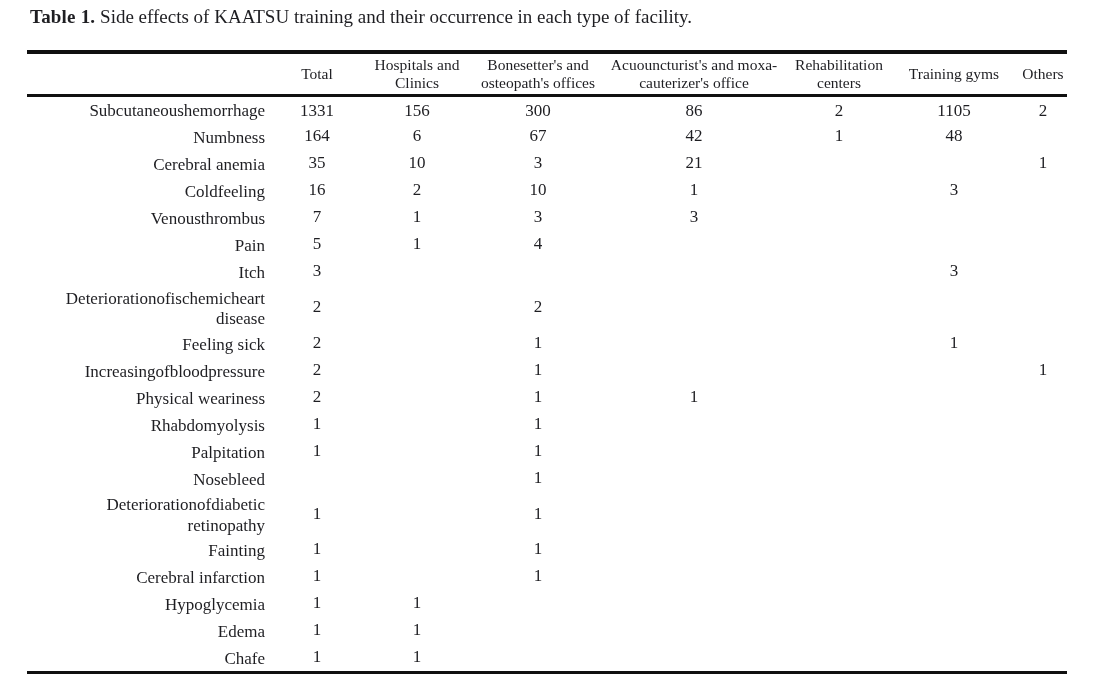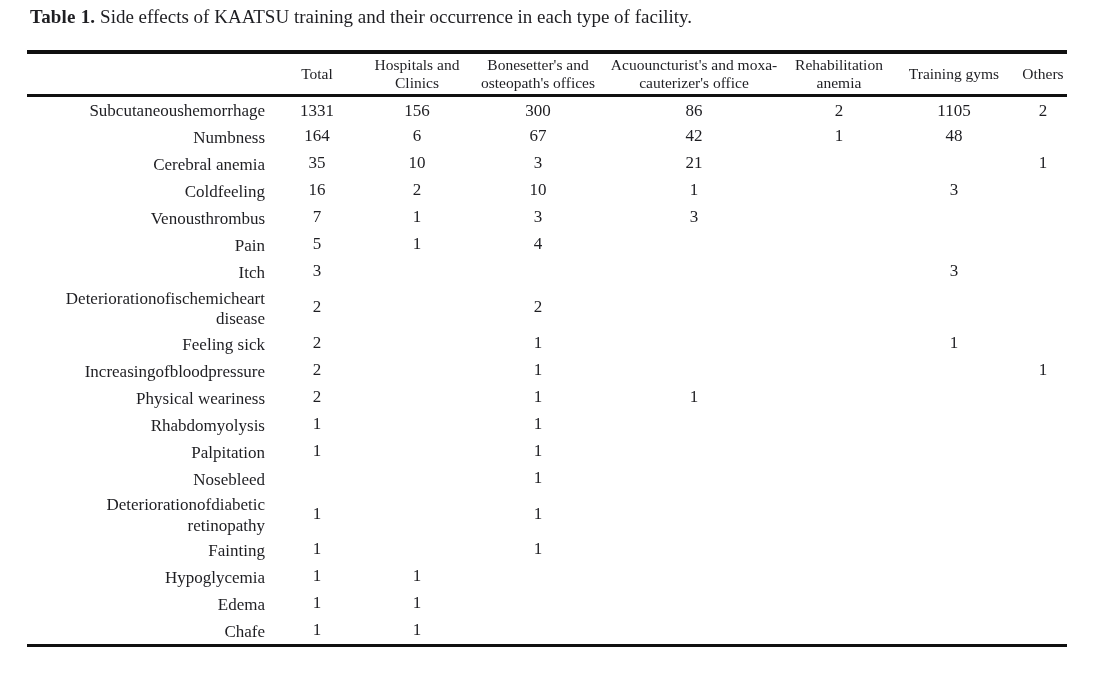--- a/index.html
+++ b/index.html
@@ -97,21 +97,21 @@
         <col style="width: 130px;">
         <col style="width: 48px;">
       </colgroup>
     <thead>
       <tr id="header-row">
           <th></th>
           <th>Total</th>
           <th>Hospitals and Clinics</th>
           <th>Bonesetter's and osteopath's offices</th>
           <th>Acuouncturist's and moxa-cauterizer's office</th>
-          <th>Rehabilitation anemia</th>
+          <th>Rehabilitation centers</th>
           <th>Training gyms</th>
           <th>Others</th>
         </tr>
     </thead>
     <tbody id="table-body">
         <tr>
           <th>Subcutaneoushemorrhage</th>
           <td>1331</td>
           <td>156</td>
           <td>300</td>
@@ -264,20 +264,30 @@
           <th>Fainting</th>
           <td>1</td>
           <td></td>
           <td>1</td>
           <td></td>
           <td></td>
           <td></td>
           <td></td>
         </tr>
         <tr>
+          <th>Cerebral infarction</th>
+          <td>1</td>
+          <td></td>
+          <td>1</td>
+          <td></td>
+          <td></td>
+          <td></td>
+          <td></td>
+        </tr>
+        <tr>
           <th>Hypoglycemia</th>
           <td>1</td>
           <td>1</td>
           <td></td>
           <td></td>
           <td></td>
           <td></td>
           <td></td>
         </tr>
         <tr>

